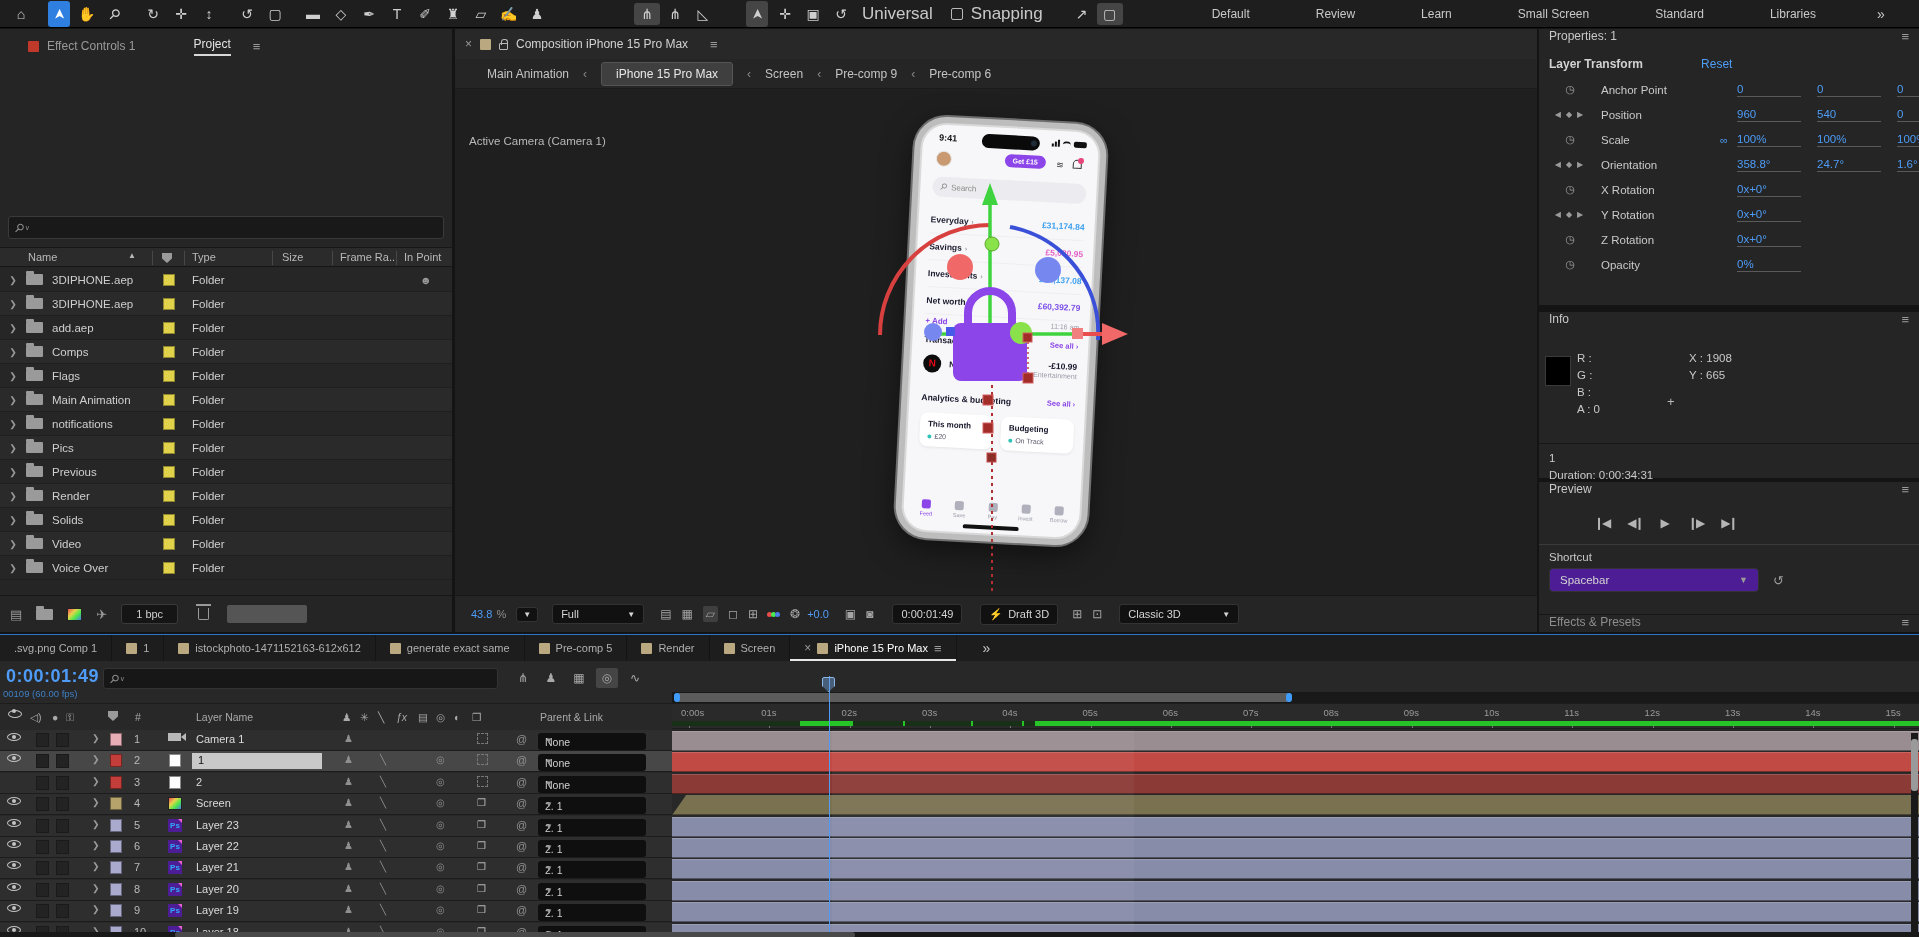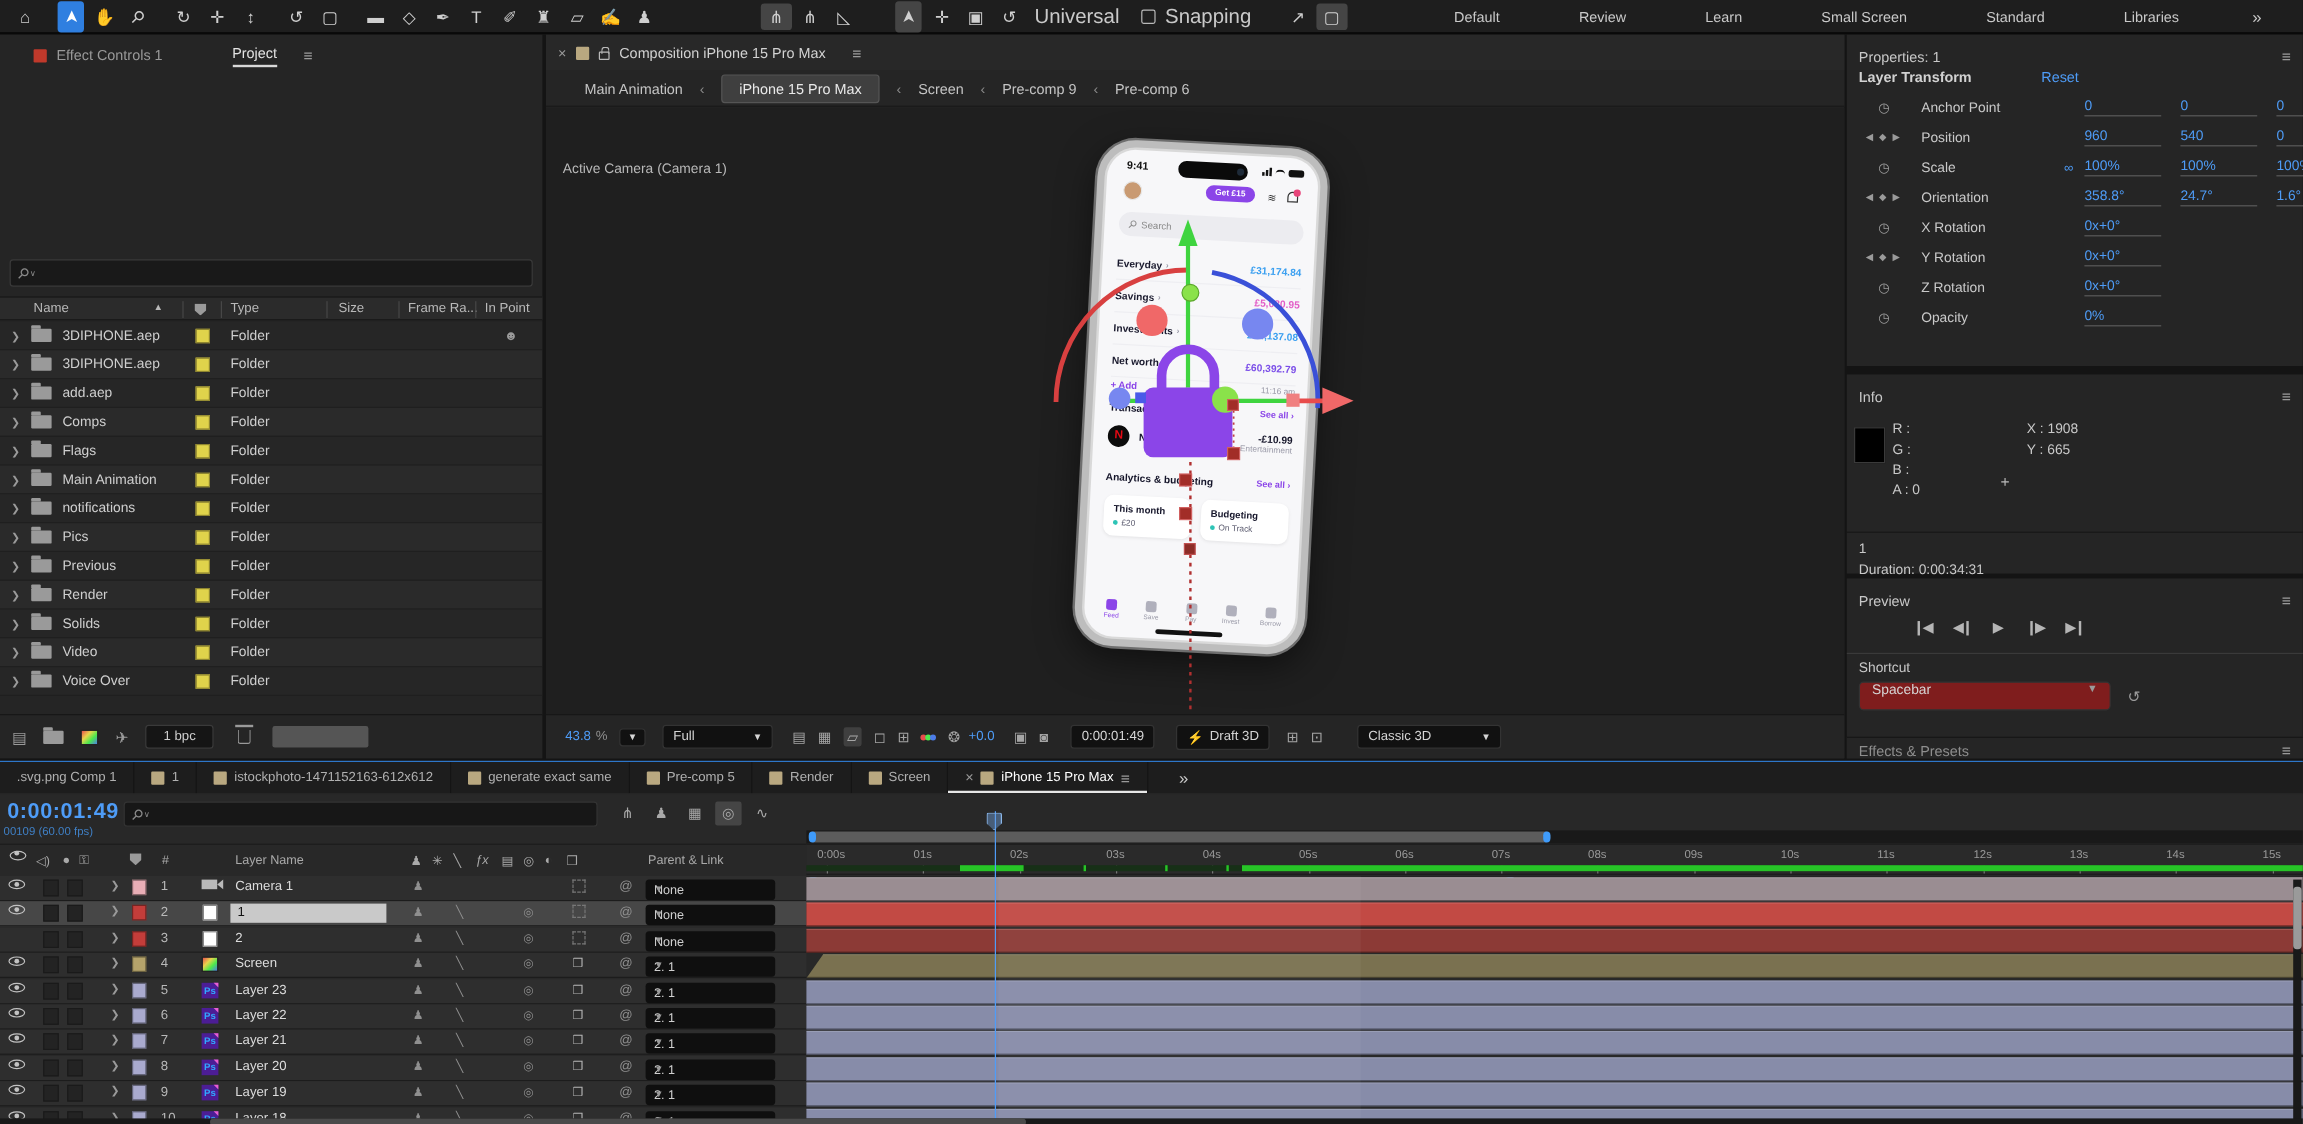--- a/index.html
+++ b/index.html
@@ -10,21 +10,21 @@
 .tool.active{background:#2f7fe0;color:#fff;}
 .tool.hl{background:#454545;}
 .tb-sep{width:10px;flex:none;}
 .tb-label{font-size:17px;color:#c9c9c9;margin:0 6px;flex:none;}
 .tb-check{width:12px;height:12px;border:1.5px solid #b9b9b9;border-radius:2px;margin-left:10px;flex:none;}
 #workspaces{display:flex;gap:0;margin-left:54px;flex:none;}
 .ws{font-size:12px;color:#c9c9c9;padding:0 33px 0 33px;flex:none;}
 .ws-more{font-size:14px;color:#c9c9c9;margin-left:26px;}
 
 .panel{position:absolute;background:#252525;}
-.phead{height:26px;display:flex;align-items:flex-end;padding:0 10px;font-size:12px;color:#c8c8c8;}
+.phead{height:26px;display:flex;align-items:flex-start;padding:0 10px;font-size:12px;color:#c8c8c8;}
 .menu-ico{margin-left:auto;color:#9a9a9a;font-size:13px;}
 
 #project-panel{left:0;top:29px;width:452px;height:603px;}
 .ptabs{height:34px;display:flex;align-items:center;padding:0 12px;gap:8px;}
 .ptab{font-size:12px;color:#9a9a9a;display:flex;align-items:center;gap:8px;}
 .ptab.active{color:#e3e3e3;border-bottom:2px solid #d8d8d8;padding-bottom:3px;}
 .sq{width:11px;height:11px;border-radius:1px;display:inline-block;}
 .proj-search{position:absolute;left:8px;top:187px;width:436px;height:23px;background:#191919;border:1px solid #3a3a3a;border-radius:3px;display:flex;align-items:center;padding:0 6px;color:#8a8a8a;}
 .mag{font-size:12px;display:inline-block;transform:rotate(45deg);}
 .chev{font-size:7px;margin-left:1px;}
@@ -82,21 +82,21 @@
 .info-l{position:absolute;left:38px;}
 .info-r{position:absolute;left:150px;}
 .info-plus{position:absolute;left:128px;top:56px;color:#b9b9b9;font-size:13px;}
 .info-foot{padding:6px 10px 0 10px;font-size:11.5px;color:#c9c9c9;line-height:17px;}
 #preview-panel{left:1539px;top:482px;width:380px;height:150px;}
 .transport{display:flex;justify-content:flex-start;padding-left:55px;gap:18px;align-items:center;height:30px;border-bottom:1px solid #3a3a3a00;}
 .tr-btn{color:#b5b5b5;font-size:12px;letter-spacing:-2px;}
 .pv-div{height:1px;background:#3a3a3a;margin:6px 0 4px 0;}
 .shortcut-label{padding:2px 10px;font-size:11.5px;color:#c9c9c9;}
 .shortcut-row{display:flex;align-items:center;gap:14px;padding:3px 10px;}
-.sc-select{width:210px;height:24px;background:#7f1d1d;border:1px solid #333;border-radius:4px;display:flex;align-items:flex-start;padding:0 10px;font-size:11.5px;color:#d5d5d5;}
+.sc-select{width:210px;height:24px;background:#4c1d95;border:1px solid #333;border-radius:4px;display:flex;align-items:center;padding:0 10px;font-size:11.5px;color:#d5d5d5;}
 .sc-select .dd{margin-left:auto;color:#9a9a9a;font-size:9px;}
 .reset-ic{color:#9a9a9a;font-size:13px;}
 #effects-cut{left:1539px;top:614px;width:380px;height:18px;overflow:hidden;background:#252525;border-top:1px solid #171717;}
 
 #timeline{position:absolute;left:0;top:634px;width:1919px;height:303px;background:#282828;border-top:1px solid #2d76c9;}
 #tl-tabs{height:26px;background:#1d1d1d;display:flex;align-items:center;font-size:11px;color:#b0b0b0;overflow:hidden;}
 .tl-tab{display:flex;align-items:center;gap:6px;padding:0 14px;height:26px;border-right:1px solid #141414;flex:none;}
 .tl-tab .sq{width:11px;height:11px;background:#b9a880;}
 .tl-tab.active{color:#ffffff;box-shadow:inset 0 -2px 0 #e8e8e8;}
 #tl-header{position:absolute;left:0;top:27px;width:1919px;height:68px;background:#282828;}
@@ -562,21 +562,21 @@
       <span class="cb-ico">◙</span>
       <span class="pill" style="margin-left:14px;">
           <span>0:00:01:49</span>
         </span>
       <span class="pill" style="margin-left:18px;gap:5px;">
           <span style="color:#d5d5d5;">⚡</span>
           <span>Draft 3D</span>
         </span>
       <span class="cb-ico" style="margin-left:14px;">⊞</span>
       <span class="cb-ico">⊡</span>
-      <span class="pill" style="margin-left:24px;width:120px;">
+      <span class="pill" style="margin-left:12px;width:120px;">
         <span>Classic 3D</span>
         <span style="margin-left:auto;font-size:8px;">▼</span>
       </span>
     </div>
   </div>
 
   <div class="panel" id="props-panel">
     <div class="phead">
         <span>Properties: 1</span>
         <span class="menu-ico">≡</span>

